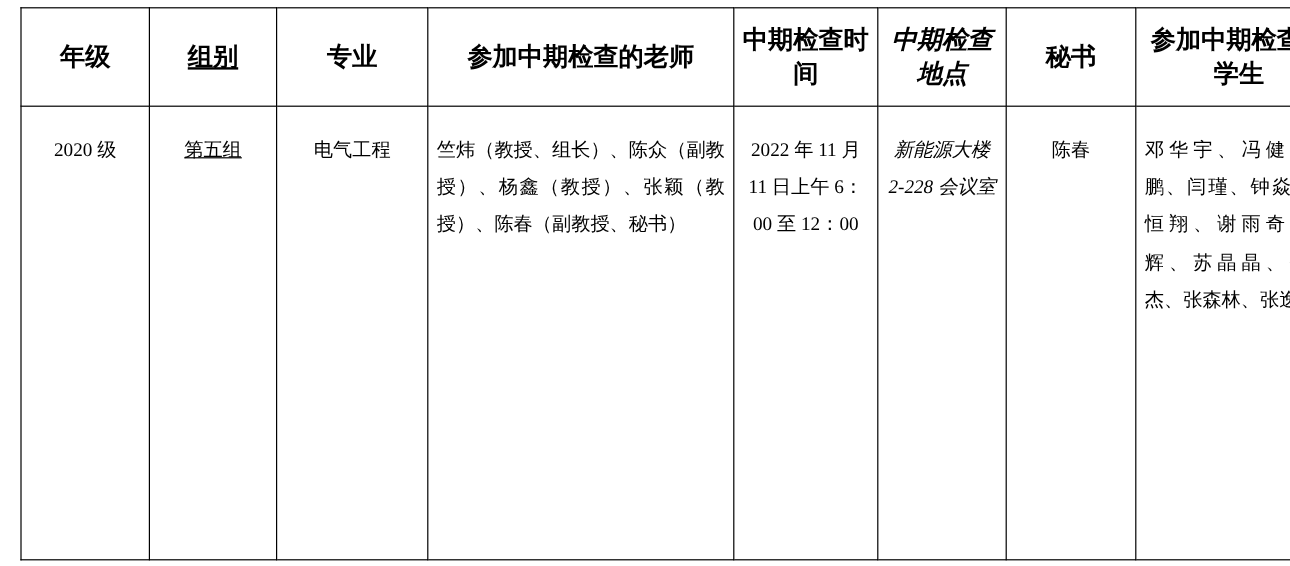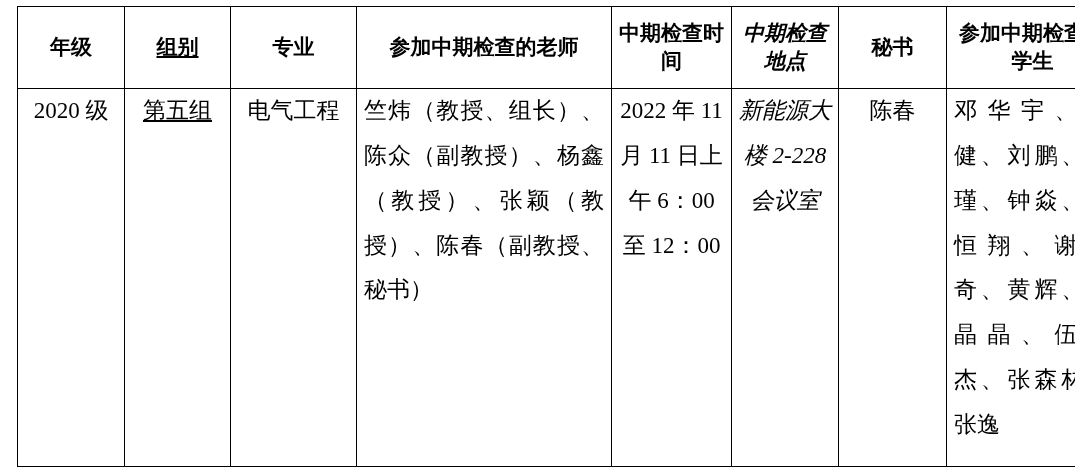--- a/index.html
+++ b/index.html
@@ -39,23 +39,23 @@
     vertical-align: middle;
     font-weight: bold;
     font-size: 21px;
     line-height: 1.3;
     height: 82px;
     padding: 4px 6px;
     box-sizing: border-box;
   }
   table.doc-table tbody td {
     font-weight: normal;
-    font-size: 23px;
+    font-size: 16px;
     line-height: 1.95;
-    padding: 0 7px 6px 7px;
+    padding: 21px 7px 6px 7px;
     box-sizing: border-box;
     height: 378px;
   }
   .cell-center {
     text-align: center;
   }
   .cell-just {
     text-align: justify;
     text-justify: inter-ideograph;
   }

